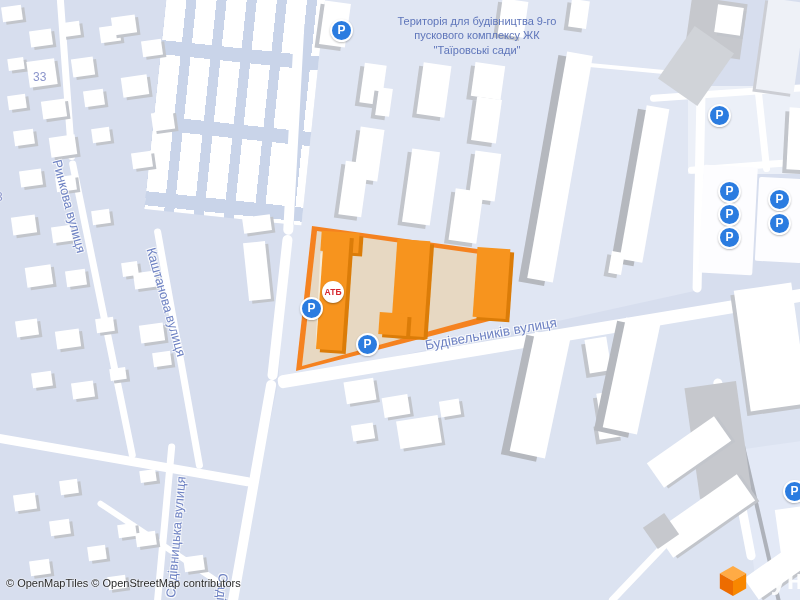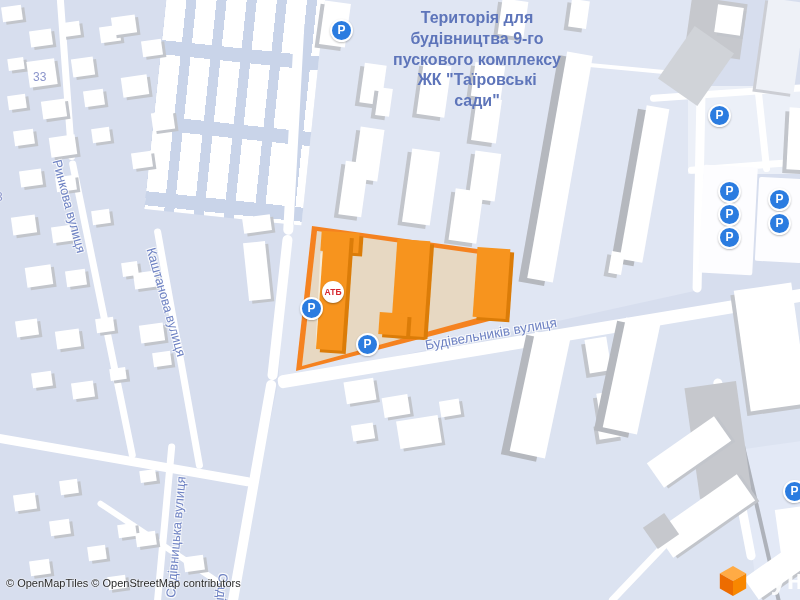--- a/index.html
+++ b/index.html
@@ -37,22 +37,22 @@
                 -1px 1px 0 rgba(255,255,255,.75),1px 1px 0 rgba(255,255,255,.75);}
   #lbl-rynkova{left:64px;top:158px;transform:rotate(75deg);transform-origin:0 0;}
   #lbl-kashtanova{left:158px;top:246px;transform:rotate(74deg);transform-origin:0 0;}
   #lbl-budivelnykiv{left:424px;top:338px;transform:rotate(-10deg);transform-origin:0 0;font-size:13.5px;}
   #lbl-sadivnytska{left:163px;top:597px;transform:rotate(-85deg);transform-origin:0 0;}
   #lbl-sadivnytska2{left:231px;top:574px;transform:rotate(95deg);transform-origin:0 0;}
   .house-number{position:absolute;color:#8a94cb;font-size:12px;
     text-shadow:0 0 2px #fff,0 0 2px #fff;}
   #num-26{left:33px;top:70px;}
   #num-3{left:-4px;top:190px;}
-  #territory-label{position:absolute;left:393px;top:8px;width:168px;text-align:center;
-    color:#5e75ba;font-size:16px;line-height:1.3;font-weight:bold;}
+  #territory-label{position:absolute;left:393px;top:14px;width:168px;text-align:center;
+    color:#5e75ba;font-size:11px;line-height:1.3;font-weight:normal;}
   .p-icon{position:absolute;width:19px;height:19px;border-radius:50%;background:#2b7ce0;
     border:2px solid #ffffff;color:#ffffff;font-weight:bold;font-size:12px;line-height:19px;
     text-align:center;box-shadow:0 1px 2px rgba(0,0,0,.25);}
   #atb-marker{position:absolute;left:322px;top:281px;width:22px;height:22px;border-radius:50%;
     background:#ffffff;box-shadow:0 1px 2px rgba(0,0,0,.35);color:#d6262e;font-weight:bold;
     font-size:8.5px;line-height:22px;text-align:center;letter-spacing:0;}
   #attribution{position:absolute;left:6px;top:577px;font-size:11px;color:#2b2b2b;
     text-shadow:0 0 2px #fff,0 0 2px #fff;}
   #logo{position:absolute;left:717px;top:563px;display:flex;align-items:center;}
   #logo-text{color:rgba(255,255,255,.92);font-size:27px;font-weight:bold;margin-left:4px;

